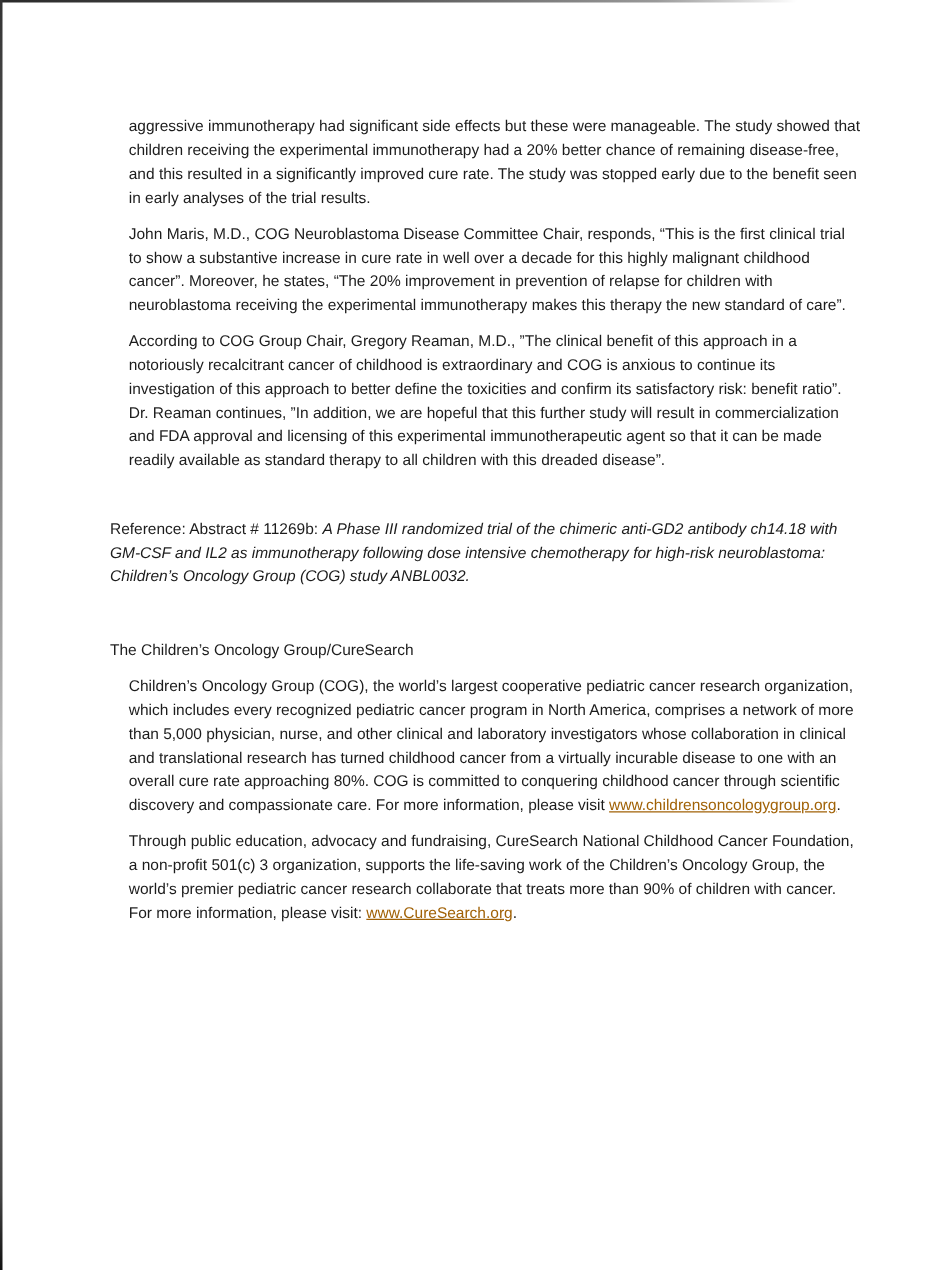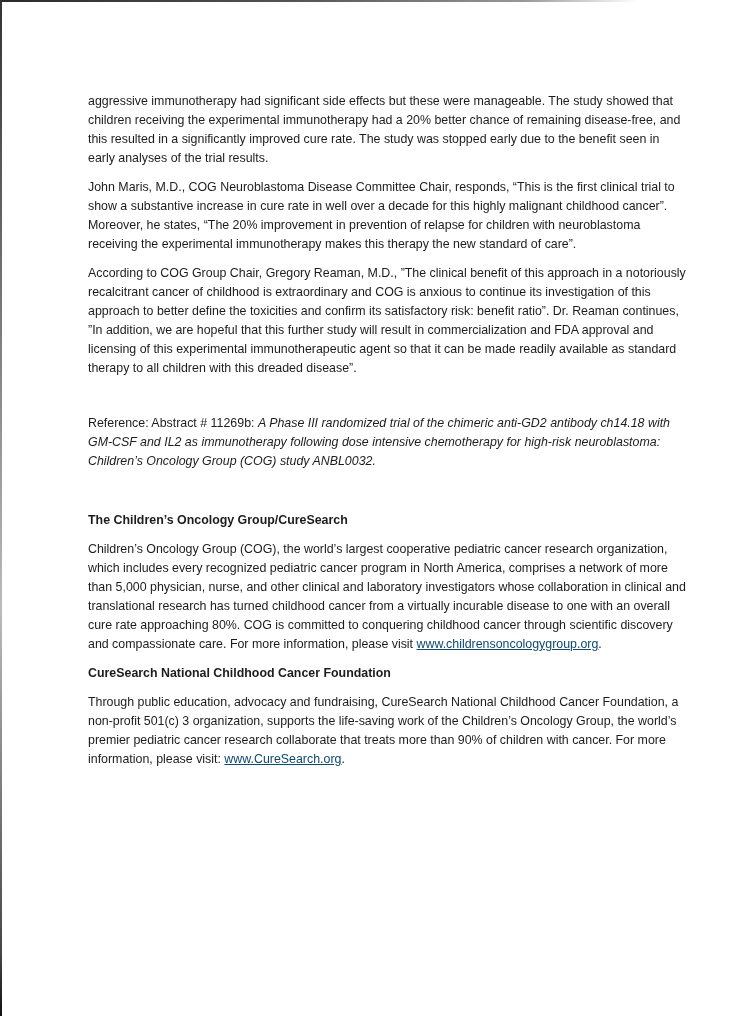--- a/index.html
+++ b/index.html
@@ -31,30 +31,30 @@
       position: absolute;
       left: 88px;
       top: 92px;
       width: 600px;
       font-size: 12.4px;
       line-height: 19px;
     }
     p {
       margin: 0;
     }
-    .para { margin-bottom: 10px; }
+    .para { margin-bottom: 10px; margin-left: 15px; }
     .gap-large { height: 26px; }
     .gap-xl { height: 40px; }
     .heading {
-      font-weight: bold;
+      font-weight: normal;
       margin-bottom: 10px;
     }
     em { font-style: italic; }
     a.link {
-      color: #0c4a6e;
+      color: #a16207;
       text-decoration: underline;
     }
   </style>
 </head>
 <body>
 
 <div class="scan-top-edge"></div>
 <div class="scan-left-edge"></div>
 
 <div class="page">
@@ -73,18 +73,17 @@
     </p>
   </div>
 
   <div class="gap-xl"></div>
 
   <p class="heading">The Children’s Oncology Group/CureSearch</p>
   <p class="para">
     <span>Children’s Oncology Group (COG), the world’s largest cooperative pediatric cancer research organization, which includes every recognized pediatric cancer program in North America, comprises a network of more than 5,000 physician, nurse, and other clinical and laboratory investigators whose collaboration in clinical and translational research has turned childhood cancer from a virtually incurable disease to one with an overall cure rate approaching 80%. COG is committed to conquering childhood cancer through scientific discovery and compassionate care.  For more information, please visit </span><a class="link">www.childrensoncologygroup.org</a><span>.</span>
   </p>
 
-  <p class="heading">CureSearch National Childhood Cancer Foundation</p>
   <p class="para">
     <span>Through public education, advocacy and fundraising, CureSearch National Childhood Cancer Foundation, a non-profit 501(c) 3 organization, supports the life-saving work of the Children’s Oncology Group, the world’s premier pediatric cancer research collaborate that treats more than 90% of children with cancer. For more information, please visit: </span><a class="link">www.CureSearch.org</a><span>.</span>
   </p>
 
 </div>
 
 </body></html>

